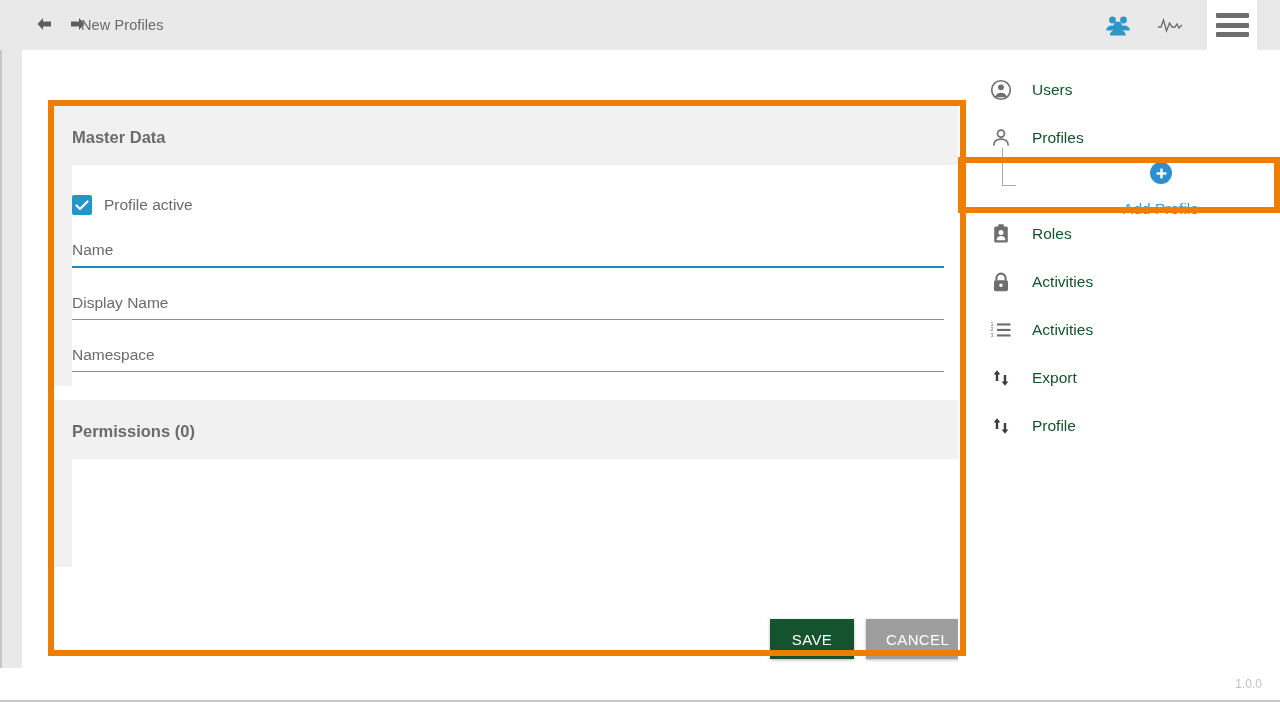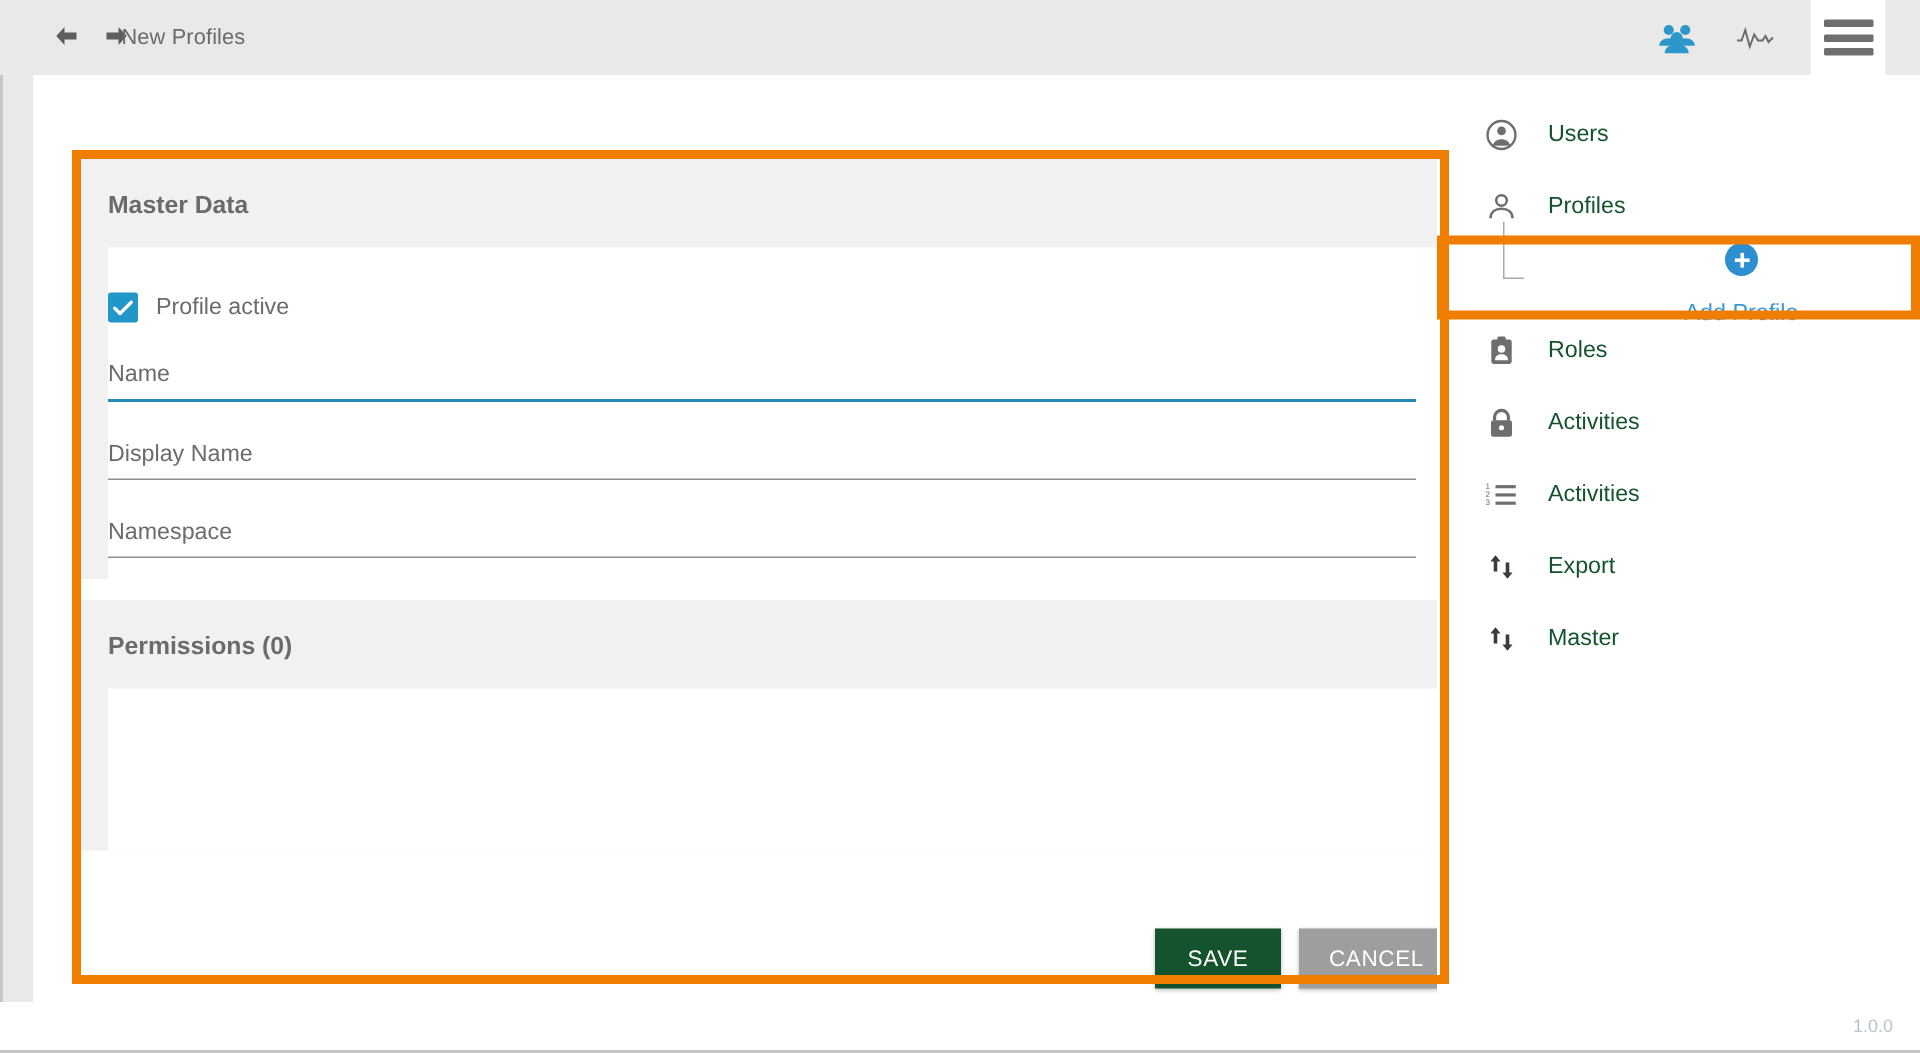--- a/index.html
+++ b/index.html
@@ -505,21 +505,21 @@
       <span class="side-label">Export</span>
     </div>
 
     <div class="side-item">
       <span class="side-icon">
         <svg width="22" height="22" viewBox="0 0 22 22">
           <path d="M7 3.2 L10.4 7.4 H8.2 V14 H5.8 V7.4 H3.6 Z" fill="#3c3c3c"></path>
           <path d="M15 18.8 L18.4 14.6 H16.2 V8 H13.8 V14.6 H11.6 Z" fill="#3c3c3c"></path>
         </svg>
       </span>
-      <span class="side-label">Master</span>
+      <span class="side-label">Profile</span>
     </div>
 
     <div class="orange-frame-side"></div>
 
     <div class="version">1.0.0</div>
   </div>
 
   <div class="bottom-rule"></div>
 </div>
 

